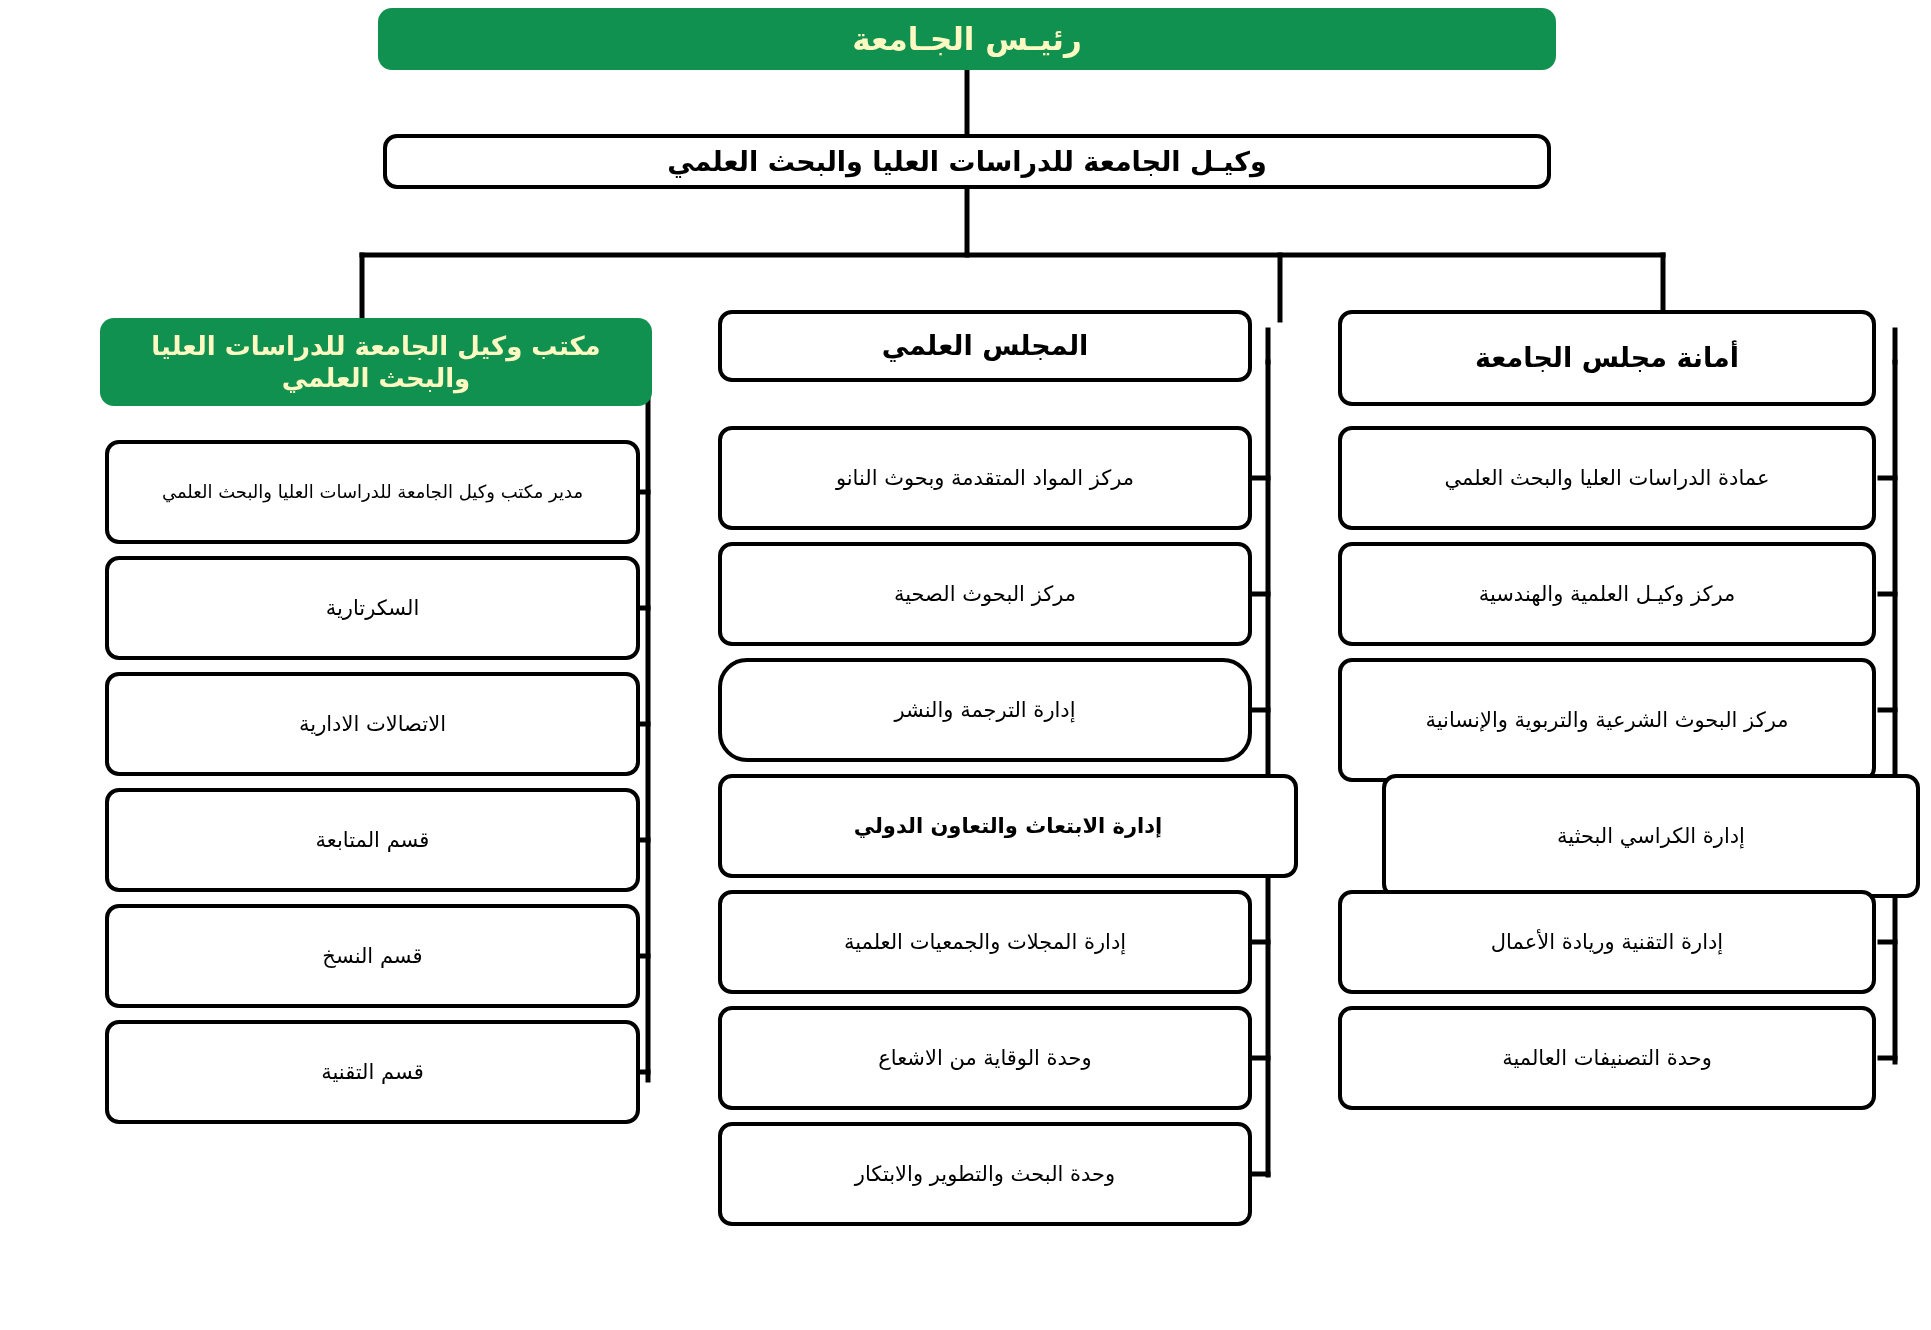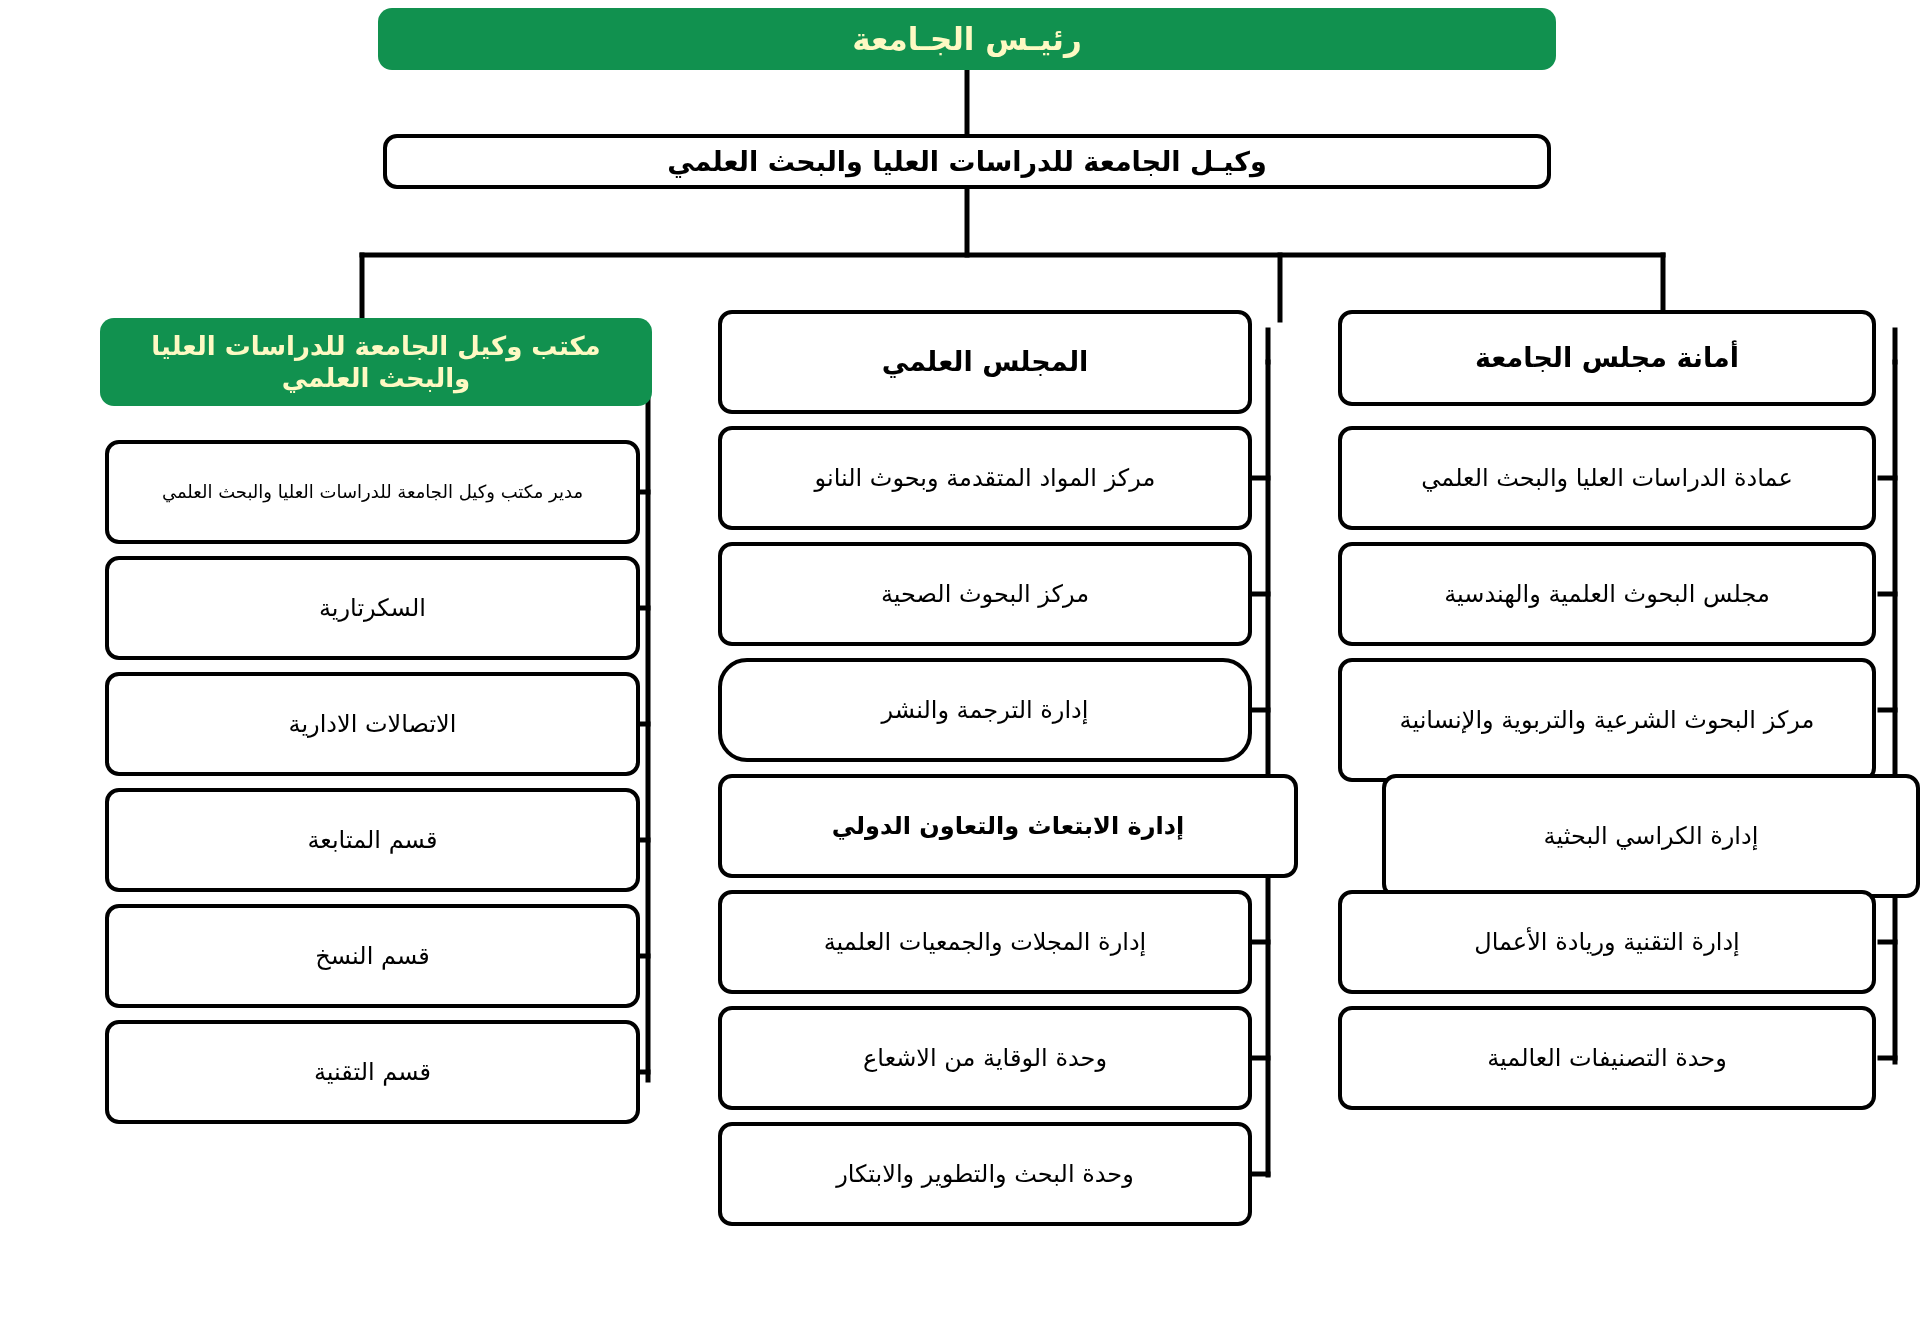--- a/index.html
+++ b/index.html
@@ -57,21 +57,21 @@
   .node-label {
     display: block;
     width: 100%;
   }
 
   
   .tier-root   { font-size: 31px; font-weight: 700; }
   .tier-vp     { font-size: 27px; font-weight: 700; }
   .tier-head   { font-size: 27px; font-weight: 700; }
   .tier-head-g { font-size: 26px; font-weight: 700; }
-  .tier-item   { font-size: 24px; font-weight: 400; }
+  .tier-item   { font-size: 21px; font-weight: 400; }
   .tier-item-sm{ font-size: 18px; font-weight: 400; }
 </style>
 </head>
 <body>
 
 <div id="chart-root">
 
   <svg id="connectors" viewBox="0 0 1931 1330" xmlns="http://www.w3.org/2000/svg">
     <g stroke="#000000" stroke-width="5" fill="none" stroke-linecap="square">
 
@@ -139,21 +139,21 @@
   <div class="node tier-item" style="left:105px; top:788px; width:535px; height:104px;">
     <span class="node-label">قسم المتابعة</span>
   </div>
   <div class="node tier-item" style="left:105px; top:904px; width:535px; height:104px;">
     <span class="node-label">قسم النسخ</span>
   </div>
   <div class="node tier-item" style="left:105px; top:1020px; width:535px; height:104px;">
     <span class="node-label">قسم التقنية</span>
   </div>
 
-  <div class="node tier-head" style="left:718px; top:310px; width:534px; height:104px;">
+  <div class="node tier-head" style="left:718px; top:310px; width:534px; height:72px;">
     <span class="node-label">المجلس العلمي</span>
   </div>
 
   <div class="node tier-item" style="left:718px; top:426px; width:534px; height:104px;">
     <span class="node-label">مركز المواد المتقدمة وبحوث النانو</span>
   </div>
   <div class="node tier-item" style="left:718px; top:542px; width:534px; height:104px;">
     <span class="node-label">مركز البحوث الصحية</span>
   </div>
   <div class="node tier-item" style="left:718px; top:658px; width:534px; height:104px;border-radius:29px;">
@@ -173,21 +173,21 @@
   </div>
 
   <div class="node tier-head" style="left:1338px; top:310px; width:538px; height:96px;">
     <span class="node-label">أمانة مجلس الجامعة</span>
   </div>
 
   <div class="node tier-item" style="left:1338px; top:426px; width:538px; height:104px;">
     <span class="node-label">عمادة الدراسات العليا والبحث العلمي</span>
   </div>
   <div class="node tier-item" style="left:1338px; top:542px; width:538px; height:104px;">
-    <span class="node-label">مجلس البحوث العلمية والهندسية</span>
+    <span class="node-label">مركز وكيـل العلمية والهندسية</span>
   </div>
   <div class="node tier-item" style="left:1338px; top:658px; width:538px; height:124px;">
     <span class="node-label">مركز البحوث الشرعية والتربوية والإنسانية</span>
   </div>
   <div class="node tier-item" style="left:1338px; top:774px; width:538px; height:124px;margin-left:44px;">
     <span class="node-label">إدارة الكراسي البحثية</span>
   </div>
   <div class="node tier-item" style="left:1338px; top:890px; width:538px; height:104px;">
     <span class="node-label">إدارة التقنية وريادة الأعمال</span>
   </div>

